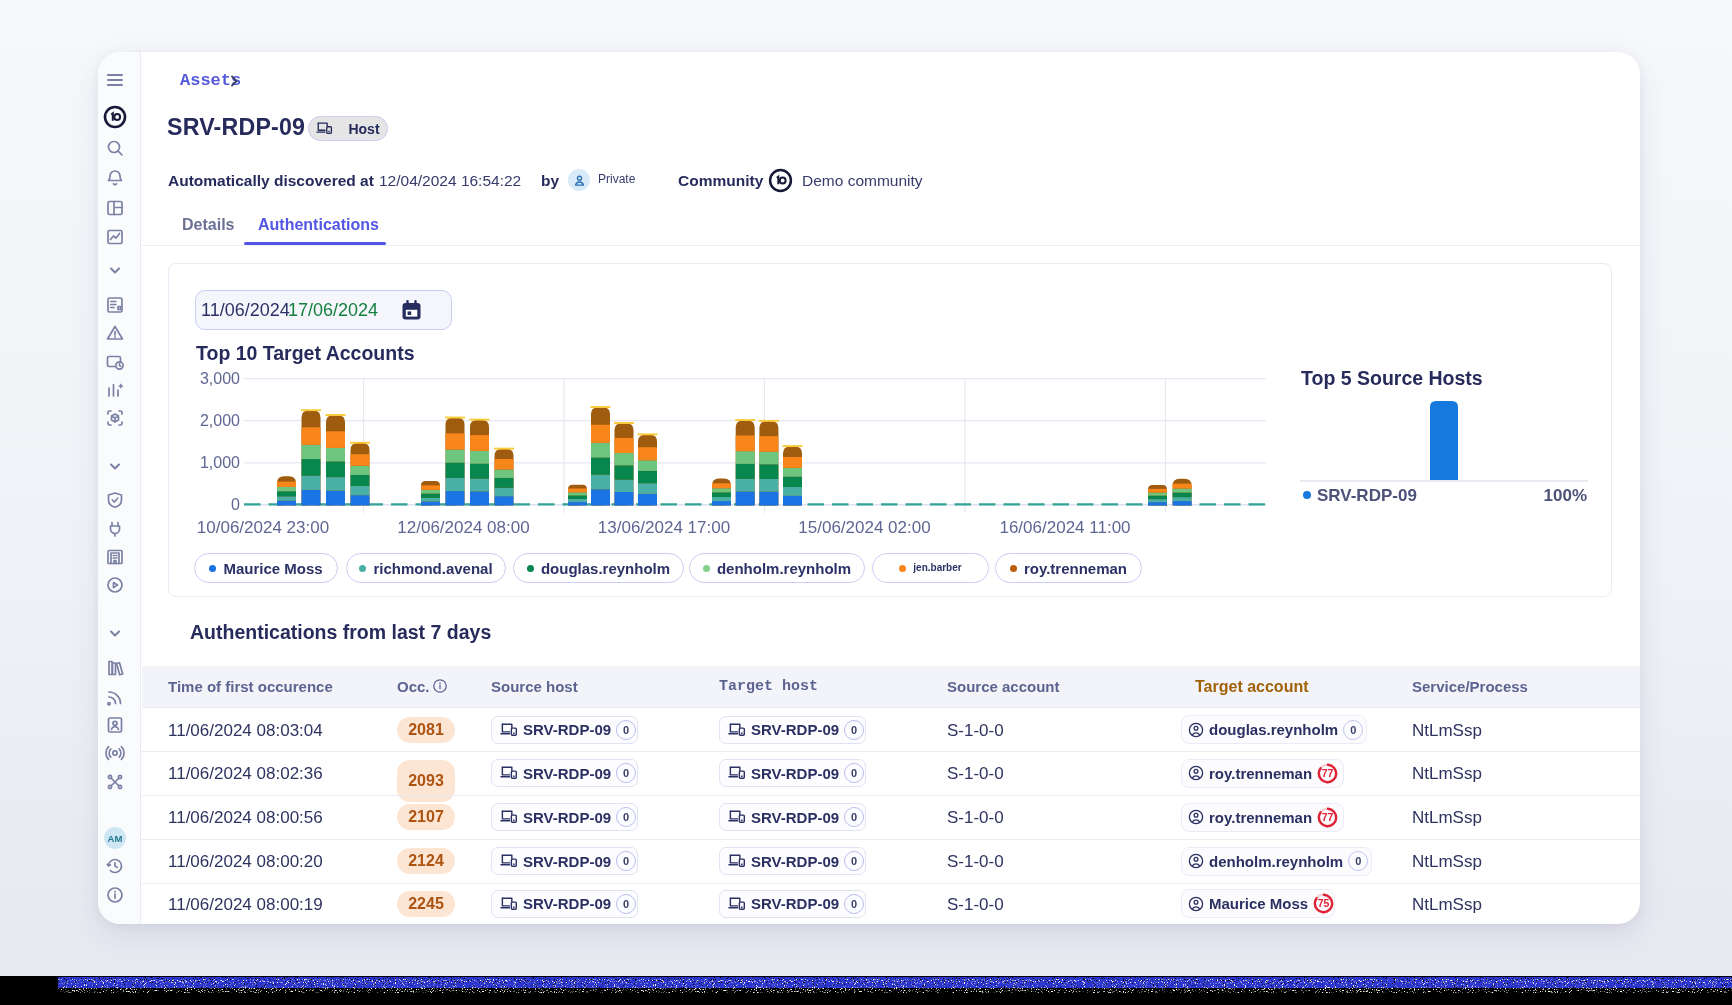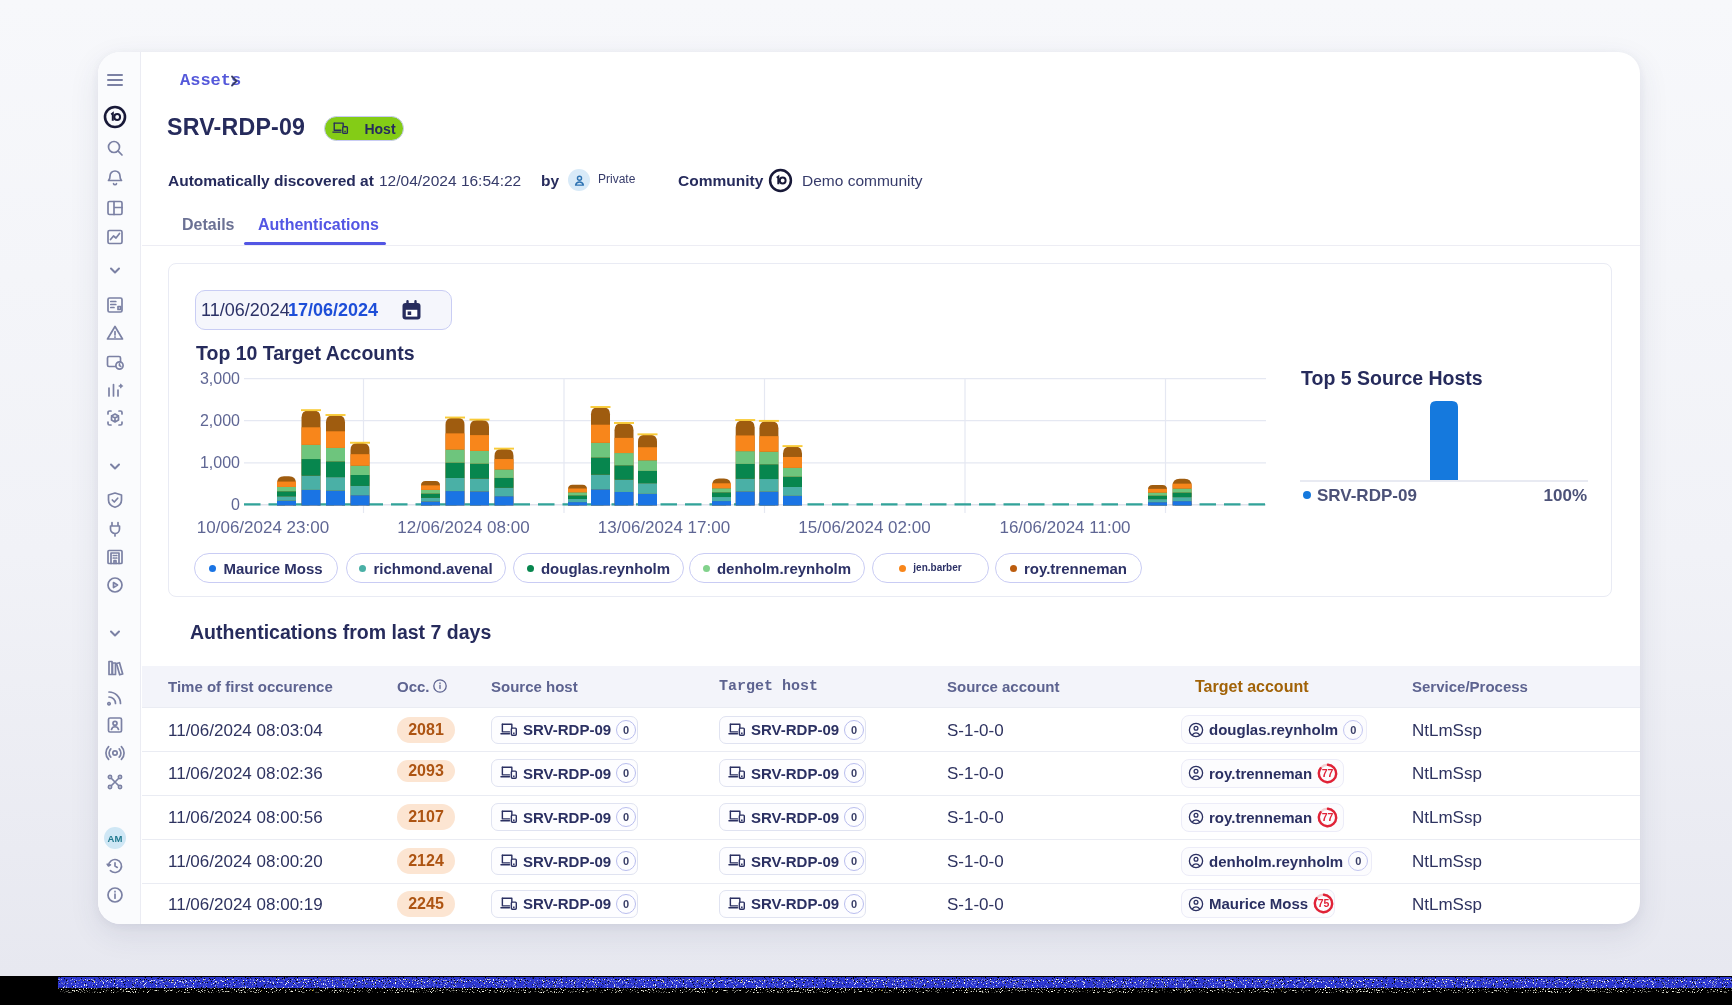--- a/index.html
+++ b/index.html
@@ -109,21 +109,21 @@
     </svg></div>
 <div class="abs" style="left:104px;top:884.0px;width:22px;height:22px;"><svg width="22" height="22" viewBox="0 0 22 22" fill="none" stroke="#7b81a4" stroke-width="1.7" stroke-linecap="round" stroke-linejoin="round">
       <circle cx="11" cy="11" r="7"></circle>
       <path d="M11 10v4.2M11 7.4v.4"></path>
     </svg></div>
 <div style="position:absolute;left:180px;top:72px;font-size:17px;color:#5458da;font-weight:700;line-height:1;white-space:nowrap;font-family:Liberation Mono, monospace;">Assets</div>
 <div class="abs" style="left:226px;top:73px;"><svg width="16" height="16" viewBox="0 0 16 16" fill="none">
       <path d="M6 3.5l4.5 4.5L6 12.5" stroke="#3a3f66" stroke-width="1.8" stroke-linecap="round" stroke-linejoin="round"></path>
     </svg></div>
 <div style="position:absolute;left:167px;top:116px;font-size:23.2px;color:#262b5c;font-weight:700;line-height:1;white-space:nowrap;letter-spacing:0.2px;">SRV-RDP-09</div>
-<div class="abs" style="left:324px;top:116px;width:80px;height:25px;border:1.5px solid #c9ccf4;border-radius:13px;background:#84cc16;display:flex;align-items:center;justify-content:center;gap:15px;">
+<div class="abs" style="left:308px;top:116px;width:80px;height:25px;border:1.5px solid #c9ccf4;border-radius:13px;background:#e5e5e5;display:flex;align-items:center;justify-content:center;gap:15px;">
 <svg width="17" height="15" viewBox="0 0 19 16" fill="none" stroke="#262b5c" stroke-width="1.5" stroke-linejoin="round">
       <path d="M2.5 2h10v3.5" stroke-linecap="round"></path>
       <path d="M2.5 2v8h7.5" stroke-linecap="round"></path>
       <path d="M1 12h9" stroke-linecap="round"></path>
       <rect x="12" y="6" width="5.2" height="7.5" rx="1"></rect>
       <path d="M13.8 11.4h1.6"></path>
     </svg>
 <span style="font-size:14px;font-weight:700;color:#262b5c;line-height:1;">Host</span>
   </div>
 <div style="position:absolute;left:168px;top:173px;font-size:15.5px;color:#262b5c;font-weight:700;line-height:1;white-space:nowrap;">Automatically discovered at</div>
@@ -143,21 +143,21 @@
       <circle cx="14.1" cy="12" r="2.8" stroke="#181938" stroke-width="1.9"></circle>
     </svg></div>
 <div style="position:absolute;left:802px;top:173px;font-size:15.5px;color:#363b6a;font-weight:400;line-height:1;white-space:nowrap;">Demo community</div>
 <div style="position:absolute;left:182px;top:217px;font-size:16px;color:#6b7194;font-weight:700;line-height:1;white-space:nowrap;">Details</div>
 <div style="position:absolute;left:258px;top:217px;font-size:16px;color:#5356e4;font-weight:700;line-height:1;white-space:nowrap;">Authentications</div>
 <div class="abs" style="left:244px;top:242px;width:142px;height:3px;background:#5356e4;border-radius:2px;"></div>
 <div class="abs" style="left:142px;top:244.5px;width:1498px;height:1px;background:#ededf4;"></div>
 <div class="abs" style="left:168px;top:263px;width:1444px;height:334px;border:1px solid #e9ebf4;border-radius:8px;background:#fff;"></div>
 <div class="abs" style="left:195px;top:290px;width:257px;height:40px;border:1.5px solid #c9cdf4;border-radius:10px;background:#f5f6fc;"></div>
 <div style="position:absolute;left:201px;top:301px;font-size:18px;color:#2b3166;font-weight:400;line-height:1;white-space:nowrap;">11/06/2024</div>
-<div style="position:absolute;left:288px;top:301px;font-size:18px;color:#1d4ed8;font-weight:700;line-height:1;white-space:nowrap;">17/06/2024</div>
+<div style="position:absolute;left:288px;top:301px;font-size:18px;color:#15803d;font-weight:400;line-height:1;white-space:nowrap;">17/06/2024</div>
 <div class="abs" style="left:400px;top:299px;"><svg width="23" height="23" viewBox="0 0 23 23" fill="none">
       <rect x="2.5" y="4" width="18" height="16.5" rx="3" fill="#272c5e"></rect>
       <path d="M7.5 2.2v3.6M15.5 2.2v3.6" stroke="#272c5e" stroke-width="2.4" stroke-linecap="round"></path>
       <rect x="5.8" y="10.8" width="11.5" height="6.8" fill="#fff"></rect>
       <rect x="7.6" y="12.4" width="3.6" height="3.6" fill="#272c5e"></rect>
     </svg></div>
 <div style="position:absolute;left:196px;top:343.5px;font-size:19.5px;color:#262b5c;font-weight:700;line-height:1;white-space:nowrap;">Top 10 Target Accounts</div>
 <div class="abs" style="left:180px;top:368px;width:1105px;height:172px;"><svg width="1105" height="172" viewBox="0 0 1105 172" fill="none">
       <line x1="64" y1="10.7" x2="1086" y2="10.7" stroke="#e5e8f2" stroke-width="1.2"></line>
       <line x1="64" y1="52.7" x2="1086" y2="52.7" stroke="#e5e8f2" stroke-width="1.2"></line>
@@ -377,21 +377,21 @@
       <circle cx="8" cy="8" r="6.6"></circle>
       <circle cx="8" cy="6.3" r="1.9"></circle>
       <path d="M4.4 12.8a4.4 4.4 0 0 1 7.2 0" stroke-linecap="round"></path>
     </svg>
 <span style="font-size:15px;font-weight:700;color:#2b3062;line-height:1;white-space:nowrap;">douglas.reynholm</span>
 <span style="width:20px;height:20px;border-radius:50%;border:1.5px solid #c3c6f1;color:#3a3f68;font-size:11px;font-weight:700;display:flex;align-items:center;justify-content:center;flex:0 0 auto;">0</span>
   </div>
 <div style="position:absolute;left:1412px;top:721.5px;font-size:17px;color:#2e3360;font-weight:400;line-height:1;white-space:nowrap;">NtLmSsp</div>
 <div class="abs" style="left:142px;top:751.0px;width:1498px;height:1px;background:#eaecf3;"></div>
 <div style="position:absolute;left:168px;top:765.35px;font-size:17px;color:#2e3360;font-weight:400;line-height:1;white-space:nowrap;">11/06/2024 08:02:36</div>
-<div class="abs" style="left:397px;top:760.35px;width:58px;height:22px;border-radius:13px;background:#fce5d2;display:flex;align-items:center;justify-content:center;">
+<div class="abs" style="left:397px;top:760.35px;width:58px;height:42px;border-radius:13px;background:#fce5d2;display:flex;align-items:center;justify-content:center;">
     <span style="font-size:16px;font-weight:700;color:#ad5412;line-height:1;">2093</span>
   </div>
 <div class="abs" style="left:491px;top:759.35px;width:147px;height:28px;border:1.5px solid #e0e3f1;border-radius:7px;background:#fdfdff;display:flex;align-items:center;padding:0 5px 0 8px;gap:5px;white-space:nowrap;">
 <svg width="18" height="16" viewBox="0 0 19 16" fill="none" stroke="#2b3062" stroke-width="1.5" stroke-linejoin="round" style="flex:0 0 auto;">
       <path d="M2.5 2h10v3.5" stroke-linecap="round"></path>
       <path d="M2.5 2v8h7.5" stroke-linecap="round"></path>
       <path d="M1 12h9" stroke-linecap="round"></path>
       <rect x="12" y="6" width="5.2" height="7.5" rx="1"></rect>
       <path d="M13.8 11.4h1.6"></path>
     </svg>

